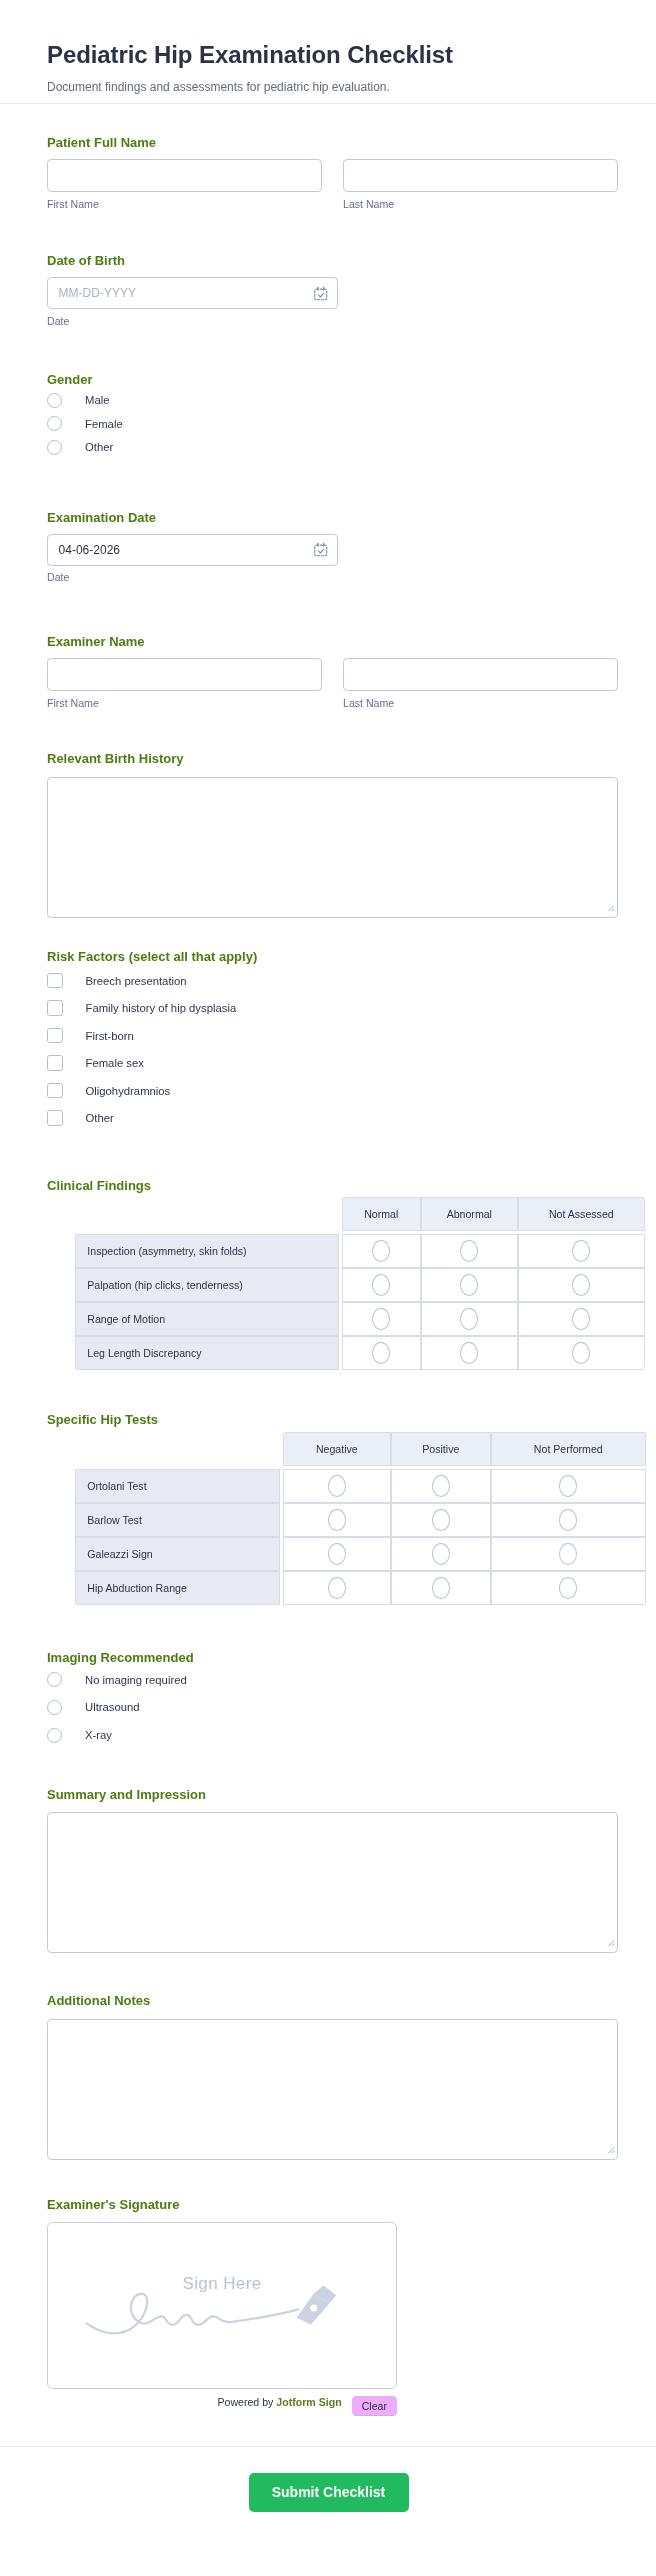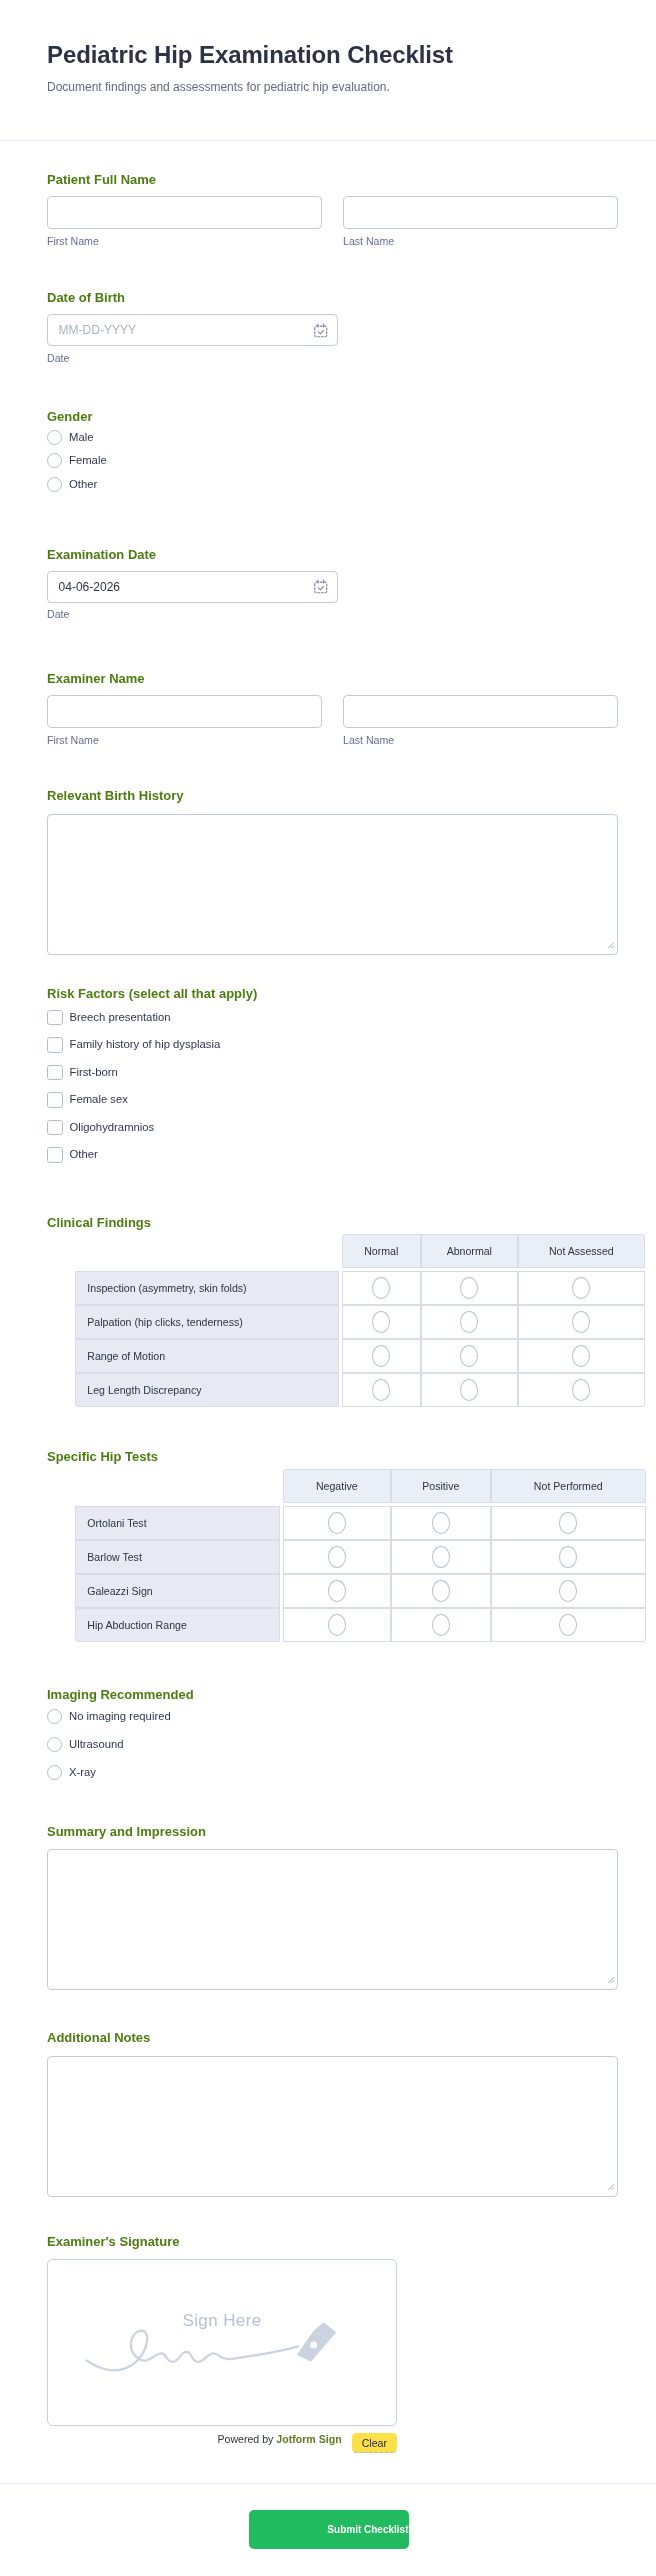--- a/index.html
+++ b/index.html
@@ -4,21 +4,21 @@
 <style>
   * { box-sizing: border-box; margin: 0; padding: 0; }
   html,body { width: 657px; background: #ffffff; }
   body {
     height: 2576px;
     font-family: "Liberation Sans", "DejaVu Sans", sans-serif;
     color: #2c3345;
     overflow: hidden;
   }
   
-  .form-header { padding: 41px 47px 0 47px; height: 141px; border-bottom: 0.7px solid #e4e8f0; }
+  .form-header { padding: 41px 47px 0 47px; height: 104px; border-bottom: 0.7px solid #e4e8f0; }
   .form-title { font-size: 24px; font-weight: 700; color: #2c3345; line-height: 28px; letter-spacing: -0.1px; }
   .form-subtitle { margin-top: 11.3px; font-size: 12px; color: #5f6b80; line-height: 15.5px; }
   
   .form-main { padding: 31px 40px 0 47px; }
   .q { }
   .q-label { font-size: 13px; font-weight: 700; color: #4d7c0f; line-height: 15.5px; margin-bottom: 8.5px; }
   .sublabel { font-size: 10.6px; color: #646e94; margin-top: 5.6px; line-height: 12.7px; }
   
   .name-row { display: flex; gap: 21px; width: 571px; align-items: flex-end; }
   .name-col { flex: 1; }
@@ -26,21 +26,21 @@
     width: 100%; height: 33px; border: 0.7px solid #c1c9d9; border-radius: 4.2px;
     font-family: inherit; font-size: 12px; color: #2c3345; padding: 0 10px; outline: none; background: #fff;
   }
   .date-wrap { position: relative; width: 291px; }
   .date-input { width: 291px; height: 32px; border: 0.7px solid #c1c9d9; border-radius: 4.2px;
     font-family: inherit; font-size: 12px; color: #2c3345; padding: 0 32px 0 10.6px; outline: none; }
   .date-input::placeholder { color: #a9b1c4; }
   .cal-icon { position: absolute; right: 10px; top: 8.5px; }
   
   .opt-group { display: flex; flex-direction: column; }
-  .opt-row { display: flex; align-items: flex-start; gap: 7px; cursor: pointer; }
+  .opt-row { display: flex; align-items: center; gap: 23px; cursor: pointer; }
   .radio-group .opt-row { margin-bottom: 8.5px; height: 15px; }
   .radio-group .opt-row:last-child { margin-bottom: 0; }
   .radio {
     width: 15px; height: 15px; border: 1.1px solid #b4bdd0; border-radius: 50%; background: #fff; flex: 0 0 auto;
   }
   .check-group .opt-row { margin-bottom: 12px; height: 15.5px; }
   .check-group .opt-row:last-child { margin-bottom: 0; }
   .checkbox { width: 15.5px; height: 15.5px; border: 1.1px solid #b4bdd0; border-radius: 2.8px; background: #fff; flex: 0 0 auto; }
   .opt-text { font-size: 11.3px; color: #2e3750; line-height: 14px; }
   
@@ -72,29 +72,29 @@
   }
   .sig-hint {
     position: absolute; left: 0; right: 0; top: 51px; text-align: center;
     font-size: 17px; color: #b9c1d3; letter-spacing: 0.4px;
   }
   .sig-art { position: absolute; left: 50%; top: 41px; transform: translateX(-50%); }
   .sig-footer { width: 350px; display: flex; justify-content: flex-end; align-items: flex-start; margin-top: 7px; }
   .powered { font-size: 10.6px; color: #2c3345; }
   .powered b { color: #5e7d1f; font-weight: 700; }
   .clear-btn {
-    margin-left: 10px; background: #fde047; border: none; border-bottom: 0.7px dashed #aeb6c6;
+    margin-left: 10px; background: #f0abfc; border: none; border-bottom: 0.7px dashed #aeb6c6;
     border-radius: 4.2px; padding: 3.5px 10px; font-family: inherit; font-size: 10.6px; color: #232c3d; cursor: pointer;
   }
   
   .bottom-divider { border: none; border-top: 0.7px solid #e4e8f0; margin-top: 30px; }
   .submit-row { display: flex; justify-content: center; margin-top: 25.4px; }
   .submit-btn {
     width: 160px; height: 39px; background: #21ba5e; color: #ffffff; border: none; border-radius: 5px;
-    font-family: inherit; font-size: 10px; font-weight: 600; cursor: pointer; text-align: right;
+    font-family: inherit; font-size: 14px; font-weight: 600; cursor: pointer;
   }
   
   .s1 { margin-bottom: 43px; } .s2 { margin-bottom: 44px; } .s3 { margin-bottom: 55px; }
   .s4 { margin-bottom: 50px; } .s5 { margin-bottom: 42px; } .s6 { margin-bottom: 31px; }
   .s7 { margin-bottom: 52px; } .s8 { margin-bottom: 42px; } .s9 { margin-bottom: 45px; }
   .s10 { margin-bottom: 44px; } .s11 { margin-bottom: 40px; } .s12 { margin-bottom: 37px; }
   .s3 .q-label { margin-bottom: 5.6px; }
   .s7 .q-label { margin-bottom: 8.5px; }
   .s8 .q-label, .s9 .q-label { margin-bottom: 0; }
   .s10 .q-label { margin-bottom: 7px; }

